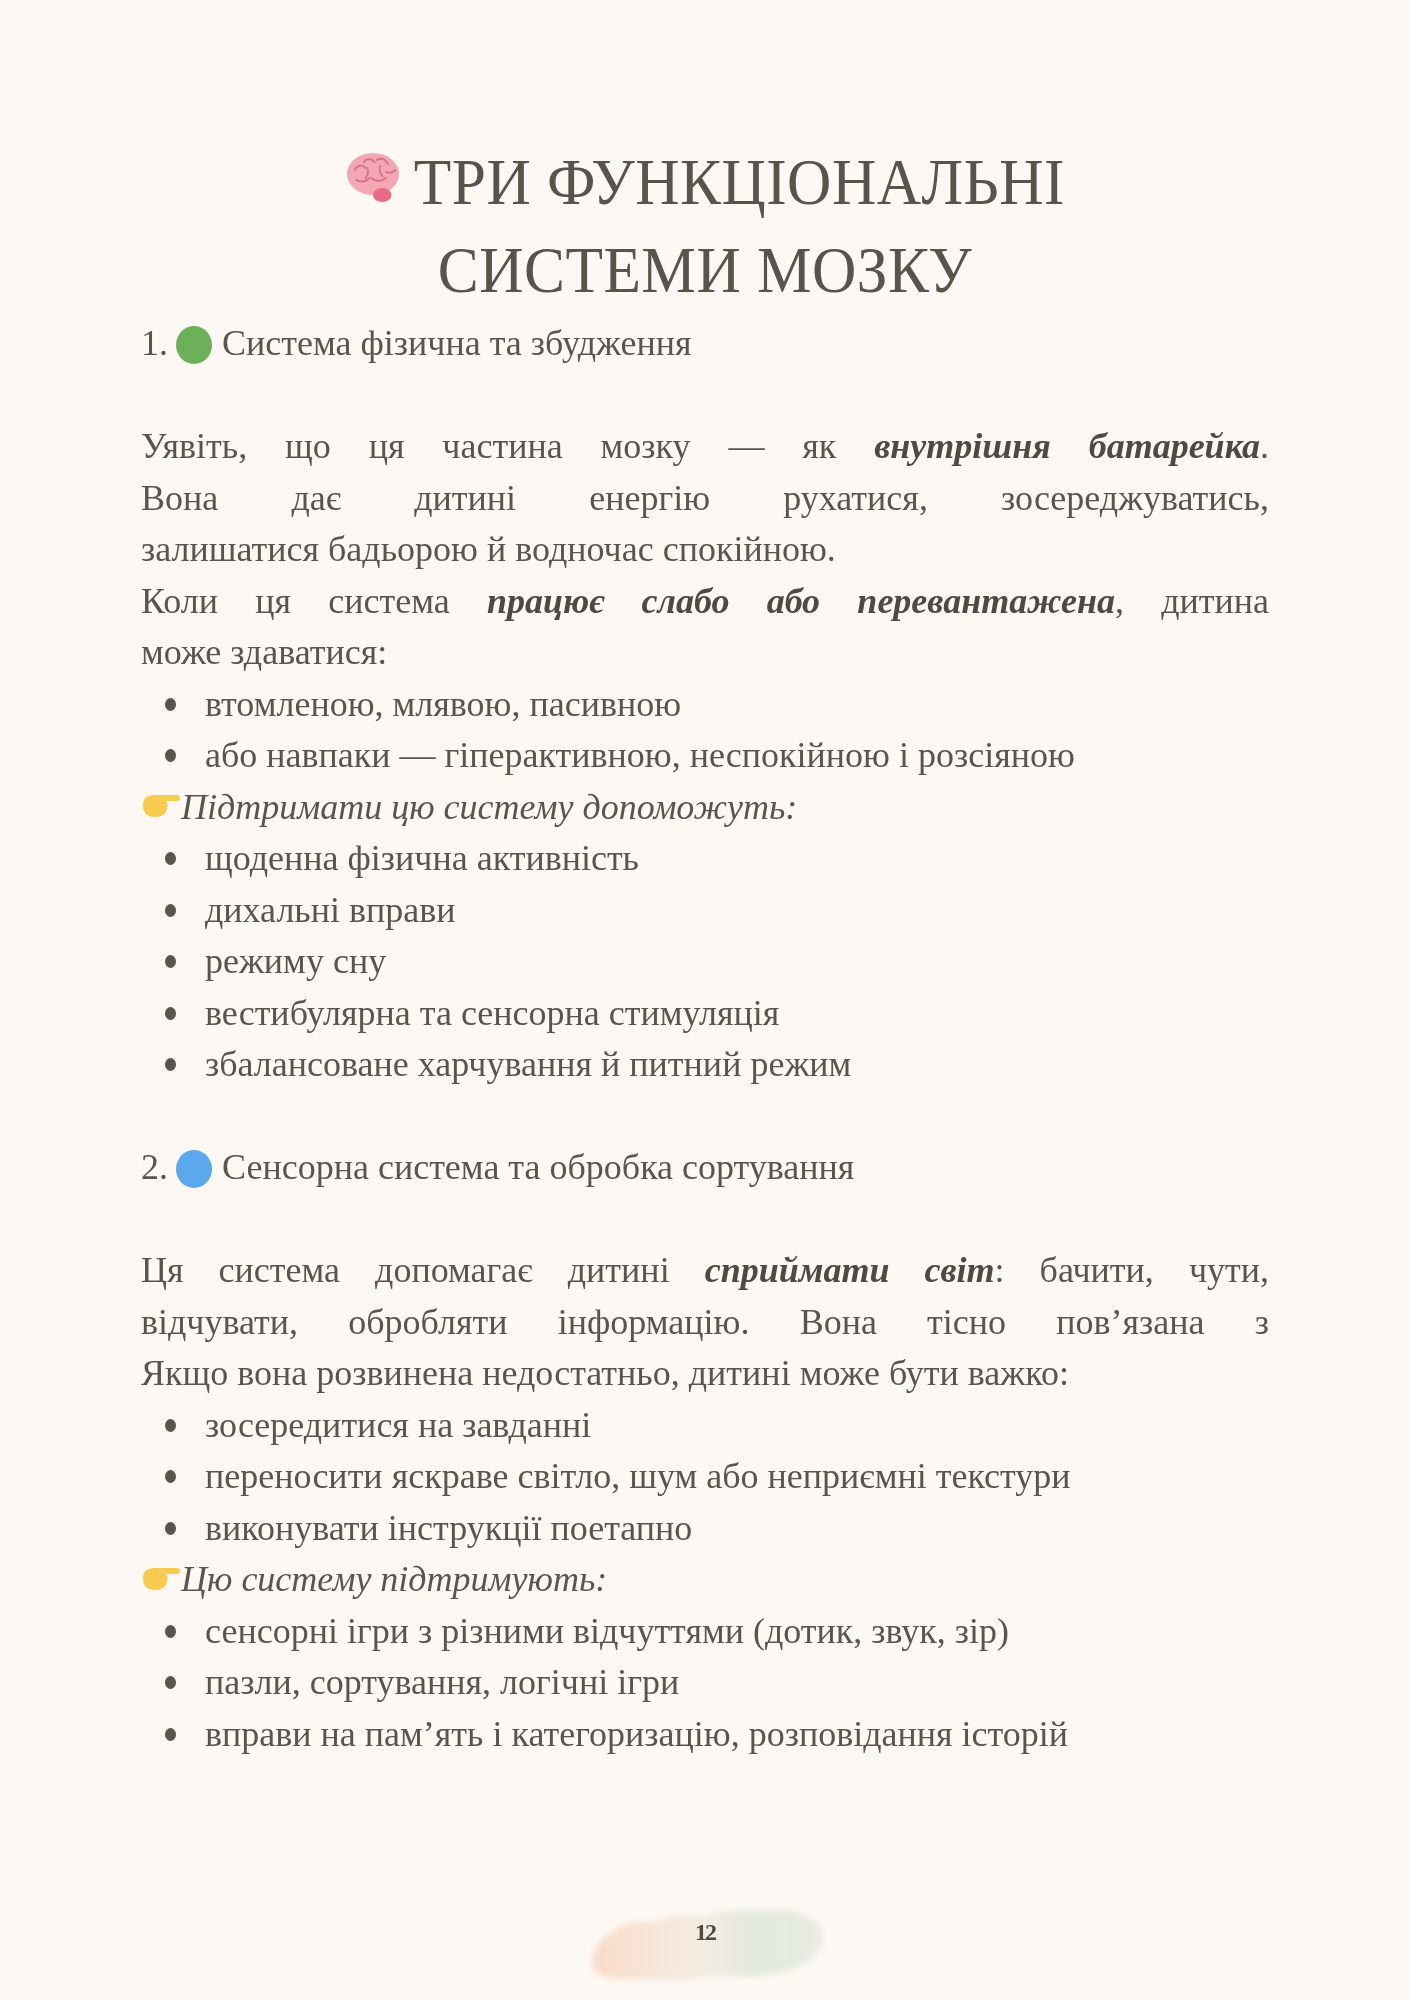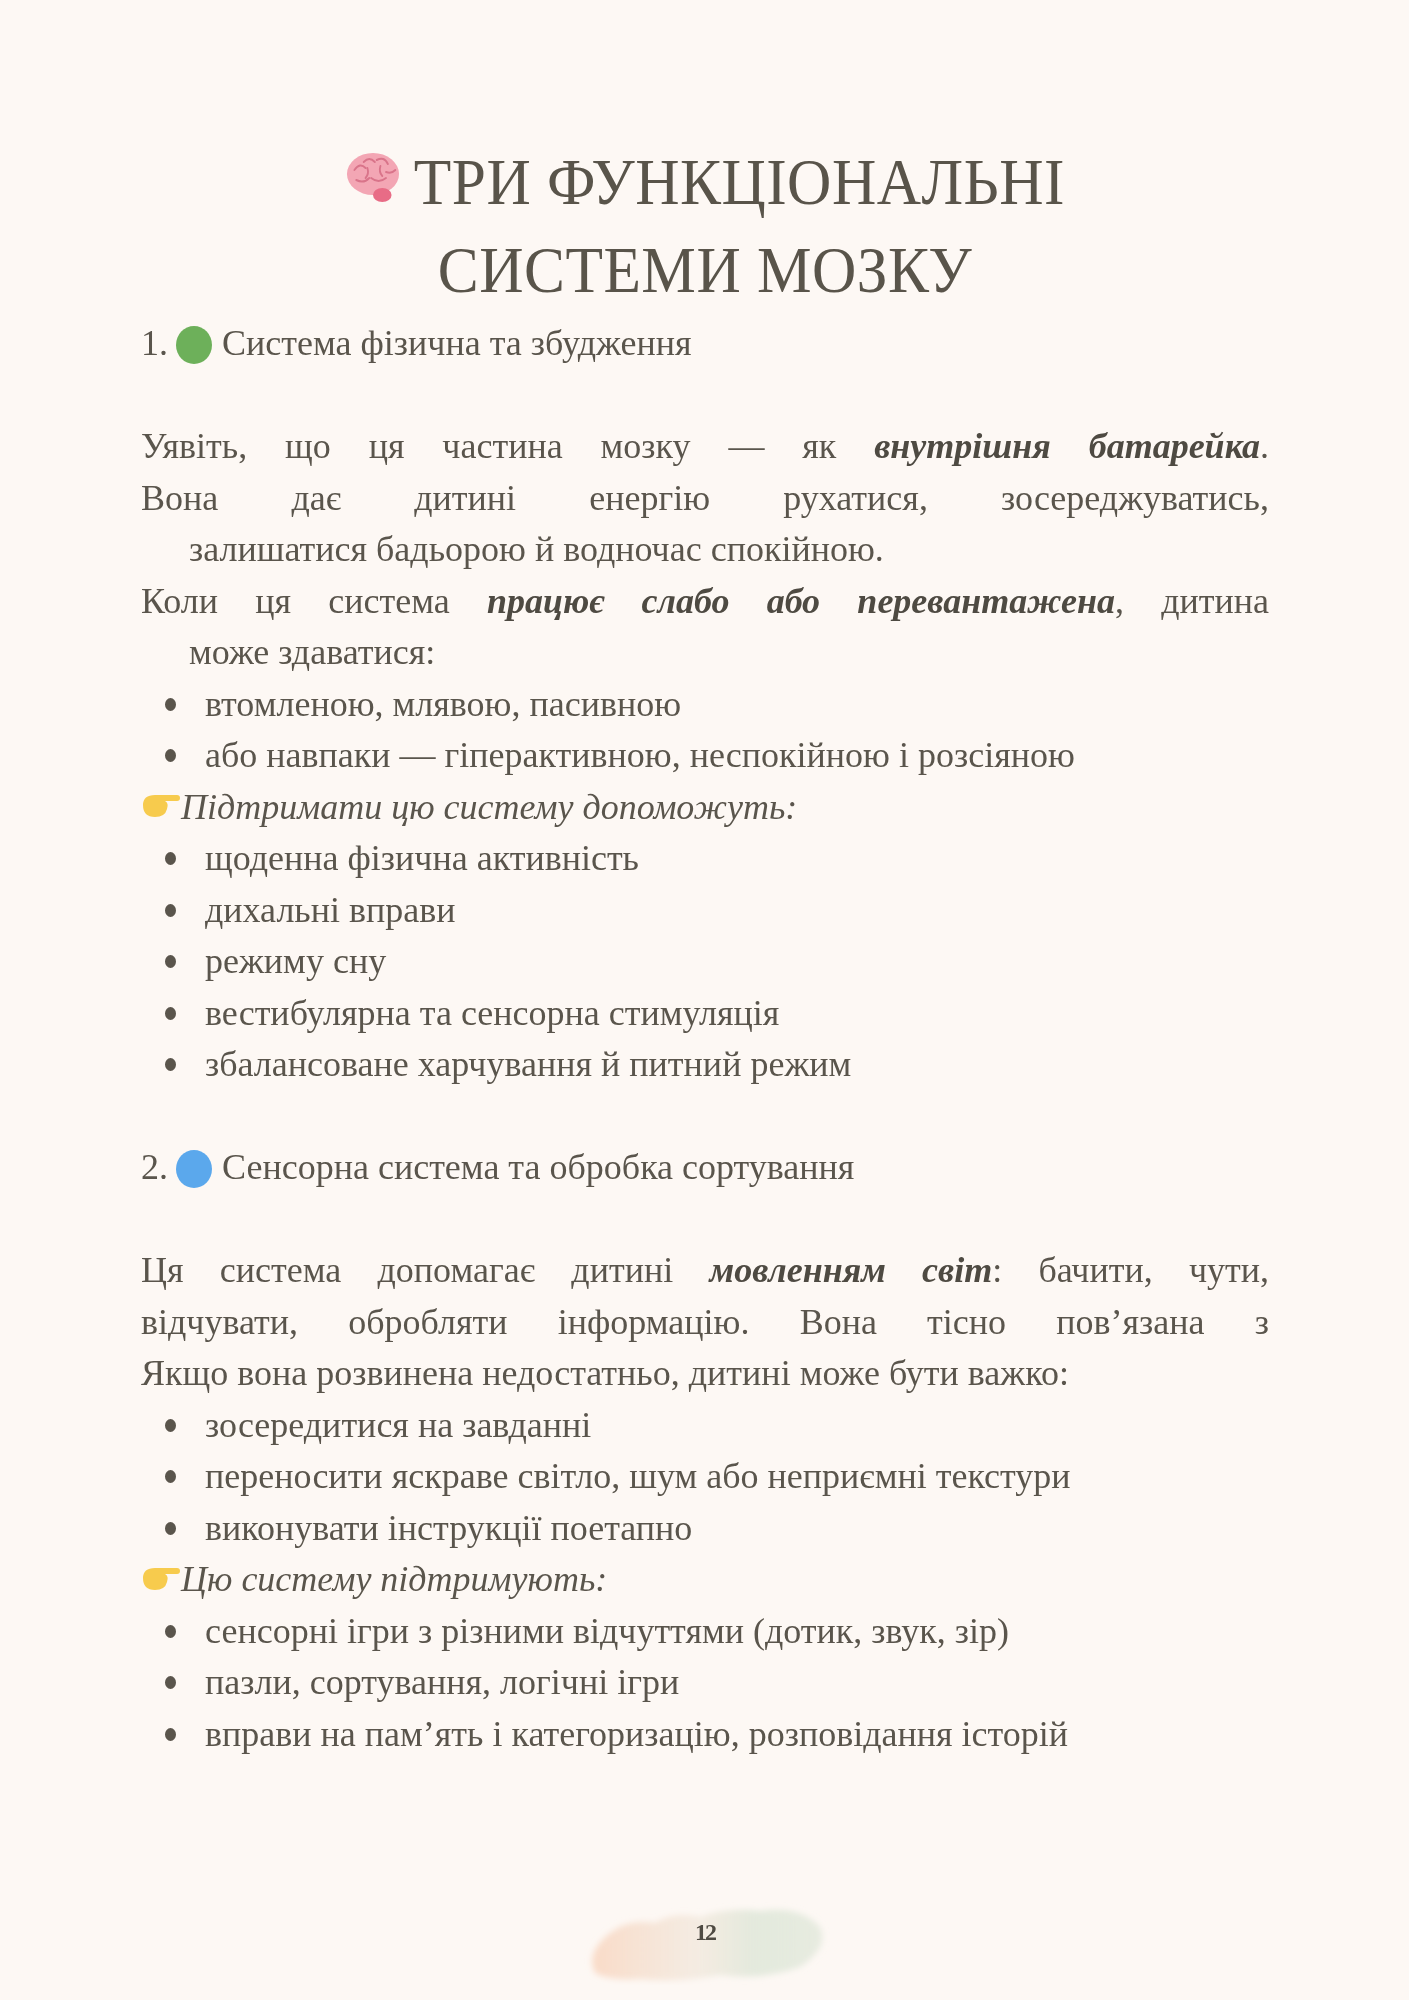--- a/index.html
+++ b/index.html
@@ -74,21 +74,20 @@
     text-align: justify;
     text-align-last: left;
   }
   .para.justify-full .jline {
     display: block;
     text-align: justify;
     text-align-last: justify;
   }
   .para.justify-full .jline.last {
     text-align-last: left;
-    margin-left: 48px;
   }
   .plain-line { display: block; white-space: nowrap; }
   b, .bold { font-weight: 700; color: #4E4A42; font-style: italic; }
   ul.bullets {
     list-style: none;
     margin: 0;
     padding: 0;
   }
   ul.bullets li {
     position: relative;
@@ -205,21 +204,21 @@
 
     <div class="section-heading">
       <span class="num">2.</span>
       <span class="dot" style="background:#5BA8EC;"></span>
       <span>Сенсорна система та обробка сортування</span>
     </div>
 
     <div class="spacer"></div>
 
     <p class="para justify-full">
-      <span class="jline"><span>Ця система допомагає дитині </span><b>мовленням світ</b><span>: бачити, чути,</span></span>
+      <span class="jline"><span>Ця система допомагає дитині </span><b>сприймати світ</b><span>: бачити, чути,</span></span>
       <span class="jline">відчувати, обробляти інформацію. Вона тісно пов’язана з</span>
     </p>
 
     <p class="para">
       <span class="plain-line">Якщо вона розвинена недостатньо, дитині може бути важко:</span>
     </p>
 
     <ul class="bullets">
       <li><span class="bullet"></span><span>зосередитися на завданні</span></li>
       <li><span class="bullet"></span><span>переносити яскраве світло, шум або неприємні текстури</span></li>

